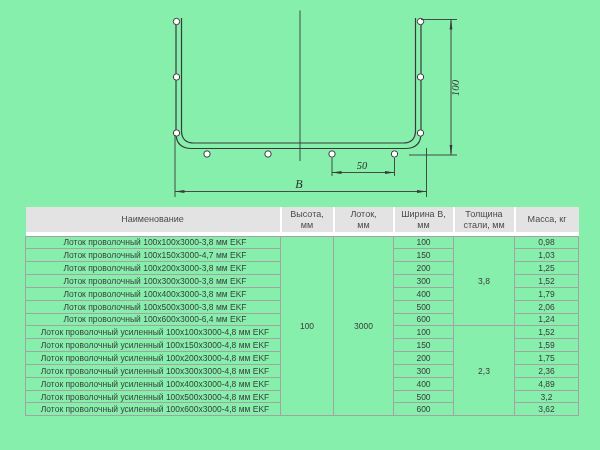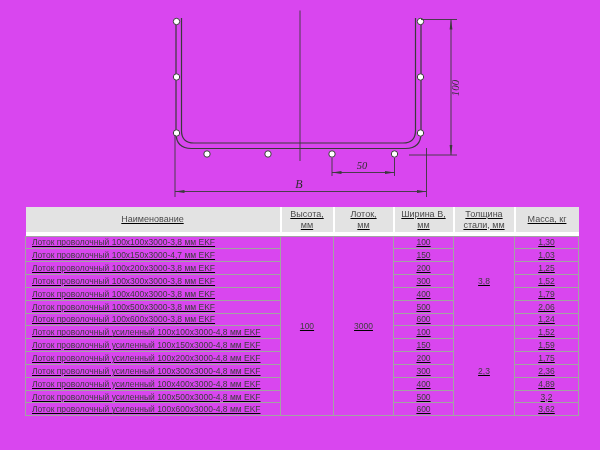--- a/index.html
+++ b/index.html
@@ -1,48 +1,48 @@
 <!DOCTYPE html>
 <html><head>
 <meta charset="utf-8">
 <style>
   * { margin:0; padding:0; box-sizing:border-box; }
   html,body { background:#fff; }
   .canvas {
-    position:relative; width:600px; height:450px; background:#d946ef;
+    position:relative; width:600px; height:450px; background:#86efac;
     font-family:"Liberation Sans", sans-serif; overflow:hidden;
   }
   .diagram { position:absolute; left:0; top:0; }
   .dim-label {
     font-family:"Liberation Serif", serif;
     font-style:italic; fill:#2e2e2e;
   }
   table.spec {
     position:absolute; left:25px; top:207px; width:553px;
-    border-collapse:collapse; table-layout:fixed;text-decoration:underline;
+    border-collapse:collapse; table-layout:fixed;
   }
   table.spec th {
     background:#e3e3e3; color:#4a4a4a; font-weight:normal;
     font-size:9px; line-height:10.5px; height:25px;
     text-align:center; vertical-align:middle;
     border:none; border-left:2px solid #ffffff;
     padding:1px 2px; white-space:pre-line;
   }
   table.spec th:first-child { border-left:none; }
   table.spec tr.spacer td {
     border:none; height:4px; padding:0; background:#ffffff;
   }
   table.spec tbody td {
     border:1px solid #a3a3a3; color:#3d3d3d;
     font-size:8.5px; line-height:10px;
     text-align:center; vertical-align:middle;
     padding:0 2px; overflow:hidden; white-space:nowrap;
   }
   table.spec tbody tr.data-row { height:12.85px; }
-  table.spec tbody td.name { text-align:left; padding-left:6px; }
+  table.spec tbody td.name { text-align:center; padding-left:6px; }
 </style>
 </head>
 <body>
 
 <div class="canvas">
 
   <svg class="diagram" width="600" height="205" viewBox="0 0 600 205">
 
     <line x1="300" y1="10.5" x2="300" y2="161" stroke="#3a3a3a" stroke-width="0.9"></line>
 
@@ -119,21 +119,21 @@
       <tr class="spacer">
           <td colspan="6"></td>
         </tr>
 
       <tr class="data-row">
         <td class="name">Лоток проволочный 100x100x3000-3,8 мм EKF</td>
         <td rowspan="14">100</td>
         <td rowspan="14">3000</td>
         <td>100</td>
         <td rowspan="7">3,8</td>
-        <td>1,30</td>
+        <td>0,98</td>
       </tr>
       <tr class="data-row">
         <td class="name">Лоток проволочный 100x150x3000-4,7 мм EKF</td>
         <td>150</td>
         <td>1,03</td>
       </tr>
       <tr class="data-row">
         <td class="name">Лоток проволочный 100x200x3000-3,8 мм EKF</td>
         <td>200</td>
         <td>1,25</td>
@@ -147,21 +147,21 @@
         <td class="name">Лоток проволочный 100x400x3000-3,8 мм EKF</td>
         <td>400</td>
         <td>1,79</td>
       </tr>
       <tr class="data-row">
         <td class="name">Лоток проволочный 100x500x3000-3,8 мм EKF</td>
         <td>500</td>
         <td>2,06</td>
       </tr>
       <tr class="data-row">
-        <td class="name">Лоток проволочный 100x600x3000-3,8 мм EKF</td>
+        <td class="name">Лоток проволочный 100x600x3000-6,4 мм EKF</td>
         <td>600</td>
         <td>1,24</td>
       </tr>
       <tr class="data-row">
         <td class="name">Лоток проволочный усиленный 100x100x3000-4,8 мм EKF</td>
         <td>100</td>
         <td rowspan="7">2,3</td>
         <td>1,52</td>
       </tr>
       <tr class="data-row">

